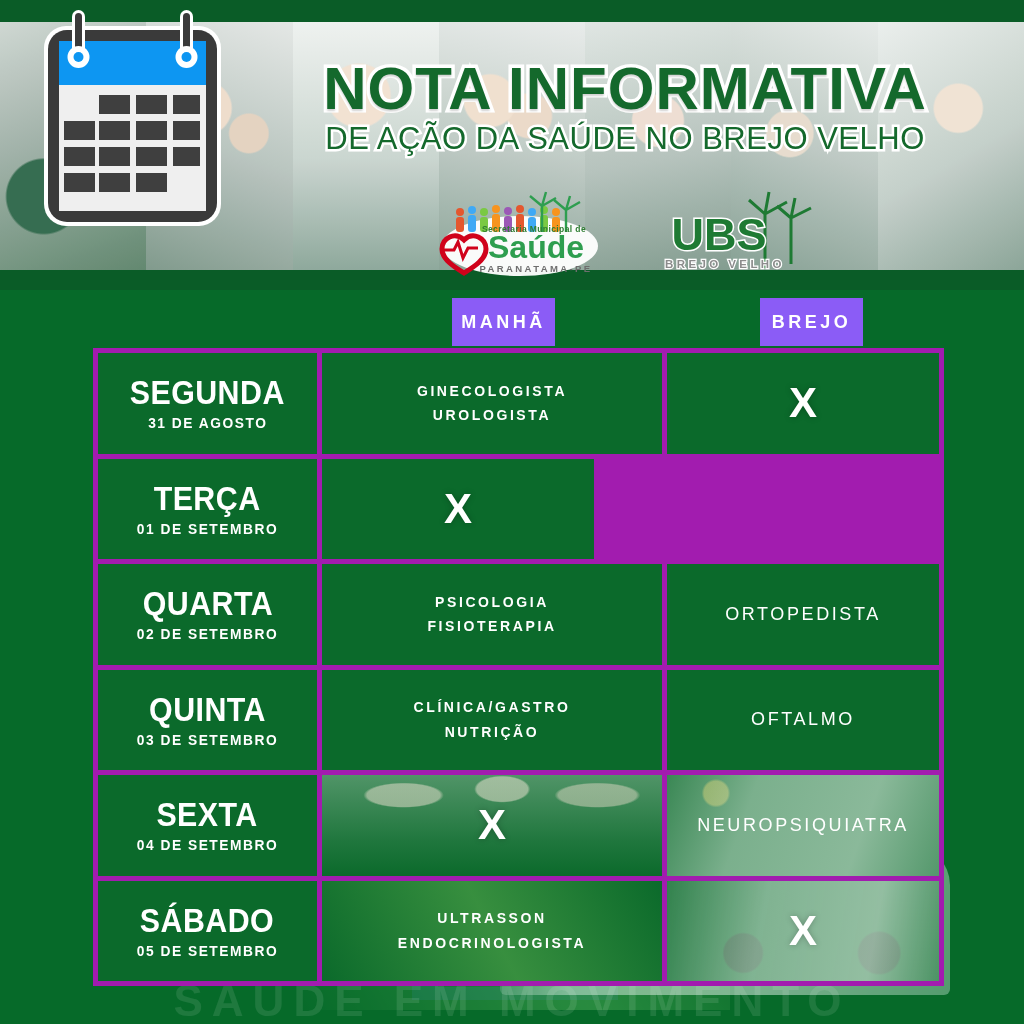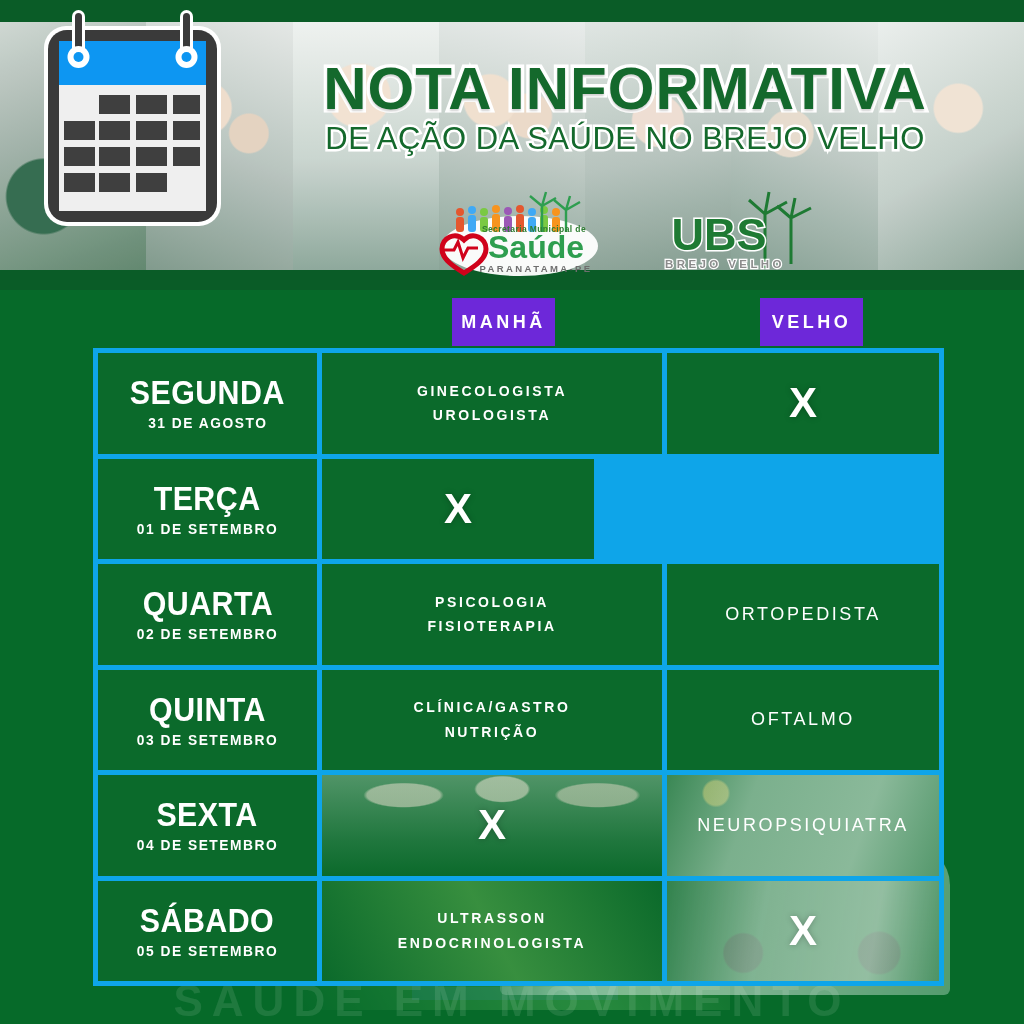--- a/index.html
+++ b/index.html
@@ -114,30 +114,30 @@
   .wm-bottom-text{
     position:absolute;left:0;bottom:0;width:1024px;text-align:center;z-index:2;
     color:rgba(255,255,255,.10);font-weight:bold;
   }
   .wm-bottom-text .l1{font-size:27px;letter-spacing:13px;line-height:1.25;}
   .wm-bottom-text .l2{font-size:44px;letter-spacing:9px;line-height:1.05;}
 
   
   .head-tabs{position:absolute;left:0;top:298px;width:1024px;height:48px;z-index:5;}
   .tab{
-    position:absolute;top:0;height:48px;background:#6d28d9;
+    position:absolute;top:0;height:48px;background:#8b5cf6;
     display:flex;align-items:center;justify-content:center;
     color:#ffffff;font-size:18px;font-weight:bold;letter-spacing:3.5px;
   }
   .tab-manha{left:452px;width:103px;}
   .tab-tarde{left:760px;width:103px;}
 
   .table{
     position:absolute;left:93px;top:348px;width:851px;height:638px;z-index:3;
-    background:#0ea5e9;
+    background:#a21caf;
     display:flex;flex-direction:column;
     gap:5px;padding:5px;
   }
   .row{
     flex:1 1 0;display:flex;gap:5px;min-height:0;
   }
   .cell{
     background:#0B6A2B;position:relative;overflow:hidden;
     display:flex;align-items:center;justify-content:center;
     color:#ffffff;text-align:center;
@@ -307,21 +307,21 @@
     <g stroke="#1E7A33" stroke-width="3" fill="none">
       <path d="M120 80 L120 26 M120 26 L104 12 M120 26 L142 14 M120 26 L124 4"></path>
       <path d="M146 76 L146 30 M146 30 L132 18 M146 30 L166 20 M146 30 L150 10"></path>
     </g>
     <text x="74" y="62" font-family="Liberation Sans, sans-serif" font-size="45" font-weight="bold" fill="#1E7A33" text-anchor="middle" stroke="#ffffff" stroke-width="3" paint-order="stroke fill">UBS</text>
     <text x="80" y="80" font-family="Liberation Sans, sans-serif" font-size="11.5" font-weight="bold" fill="#8C8C8C" text-anchor="middle" letter-spacing="3.4" stroke="#ffffff" stroke-width="2.4" paint-order="stroke fill">BREJO VELHO</text>
   </svg>
 
   <div class="head-tabs">
     <div class="tab tab-manha">MANHÃ</div>
-    <div class="tab tab-tarde">VELHO</div>
+    <div class="tab tab-tarde">BREJO</div>
   </div>
 
   <div class="table">
 
     <div class="row">
       <div class="cell c-day">
         <div class="day-name">SEGUNDA</div>
         <div class="day-date">31 DE AGOSTO</div>
       </div>
       <div class="cell c-m">

